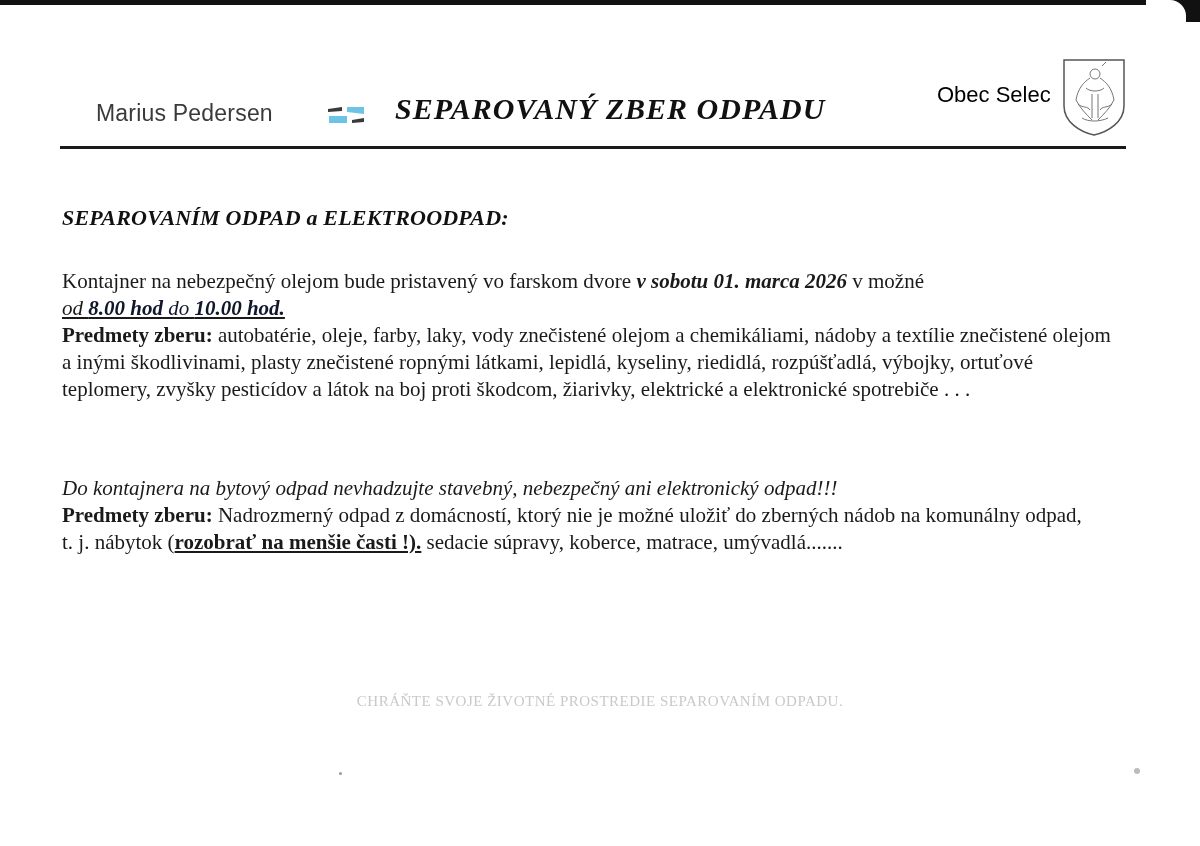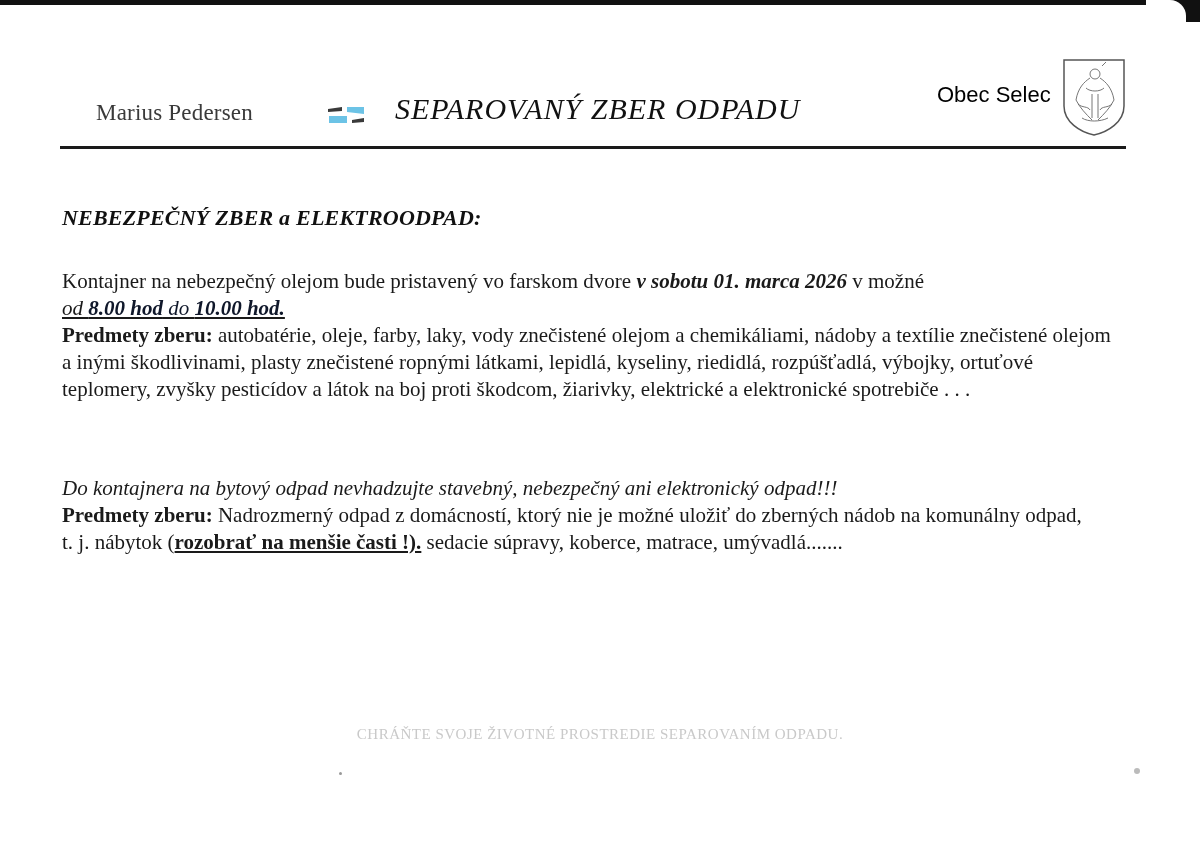--- a/index.html
+++ b/index.html
@@ -19,27 +19,27 @@
   .page-corner {
     position:absolute; right: 14px; top: 0; width: 40px; height: 22px;
     background:#fff; border-top-right-radius: 16px;
   }
 
   .header {
     position: absolute; left: 60px; top: 80px; width: 1066px; height: 66px;
   }
   .company {
     position: absolute; left: 36px; top: 20px;
-    font-family: Liberation Serif, serif;
+    font-family: Liberation Sans, sans-serif;
     font-size: 23px; color: #3a3a3a; letter-spacing: 0.2px;
   }
   .mp-logo { position: absolute; left: 268px; top: 26px; width: 44px; height: 18px; }
   .doc-title {
     position: absolute; left: 335px; top: 12px;
-    font-family: "Liberation Serif", serif; font-style: italic; font-weight: normal;
+    font-family: "Liberation Serif", serif; font-style: italic; font-weight: bold;
     font-size: 30px; letter-spacing: 1px; color: #111;
   }
   .village {
     position: absolute; left: 877px; top: 2px;
     font-family: "Liberation Sans", "DejaVu Sans", sans-serif;
     font-size: 22px; color: #000000;
   }
   .crest { position: absolute; left: 1002px; top: -22px; width: 64px; height: 78px; }
   .header-rule {
     position: absolute; left: 60px; top: 146px; width: 1066px; height: 3px; background: #1a1a1a;
@@ -53,21 +53,21 @@
   .para { font-size: 21px; line-height: 27px; margin: 0; color: #1a1a1a; }
   .gap-title { height: 27px; }
   .gap-section { height: 27px; }
   .bi { font-weight: bold; font-style: italic; }
   .b { font-weight: bold; }
   .i { font-style: italic; }
   .u { text-decoration: underline; }
   .red { color: #0f172a; font-family: Liberation Serif, serif; }
   .time-line { font-style: italic; text-decoration: underline; text-decoration-color:#1a1a1a; }
   .footer-motto {
-    position: absolute; left: 0; width: 1200px; top: 726px; text-align: center;
+    position: absolute; left: 0; width: 1200px; top: 693px; text-align: center;
     font-family: "Liberation Serif", serif; font-size: 15px; color: #c9c9c9; letter-spacing: 0.5px;
   }
   .speck { position:absolute; width:3px; height:3px; border-radius:50%; background:#999; }
 </style>
 </head>
 <body>
 
 <div class="scan-top"></div>
 <div class="scan-corner"></div>
 <div class="page-corner"></div>
@@ -93,21 +93,21 @@
       <path d="M50,46 C46,50 40,48 38,52"></path>
       <path d="M30,36 L30,60 M36,36 L36,60"></path>
       <path d="M20,60 C26,64 38,64 46,60"></path>
       <path d="M40,8 L44,4"></path>
     </g>
   </svg>
 </div>
 <div class="header-rule"></div>
 
 <div class="content">
-  <h2 class="section-title">NEBEZPEČNÝ ZBER a ELEKTROODPAD:</h2>
+  <h2 class="section-title">SEPAROVANÍM ODPAD a ELEKTROODPAD:</h2>
   <div class="gap-title"></div>
   <div style="height:10px"></div>
   <p class="para">
     <span>Kontajner na nebezpečný olejom bude pristavený vo farskom dvore </span><span class="bi">v sobotu 01. marca 2026</span><span> v možné</span>
   </p>
   <p class="para time-line">
     <span>od </span><span class="b red">8.00 hod</span><span class="red"> do </span><span class="b red">10.00 hod.</span>
   </p>
   <p class="para">
     <span class="b">Predmety zberu:</span><span> autobatérie, oleje, farby, laky, vody znečistené olejom a chemikáliami, nádoby a textílie znečistené olejom a inými škodlivinami, plasty znečistené ropnými látkami, lepidlá, kyseliny, riedidlá, rozpúšťadlá, výbojky, ortuťové teplomery, zvyšky pesticídov a látok na boj proti škodcom, žiarivky, elektrické a elektronické spotrebiče . . .</span>

